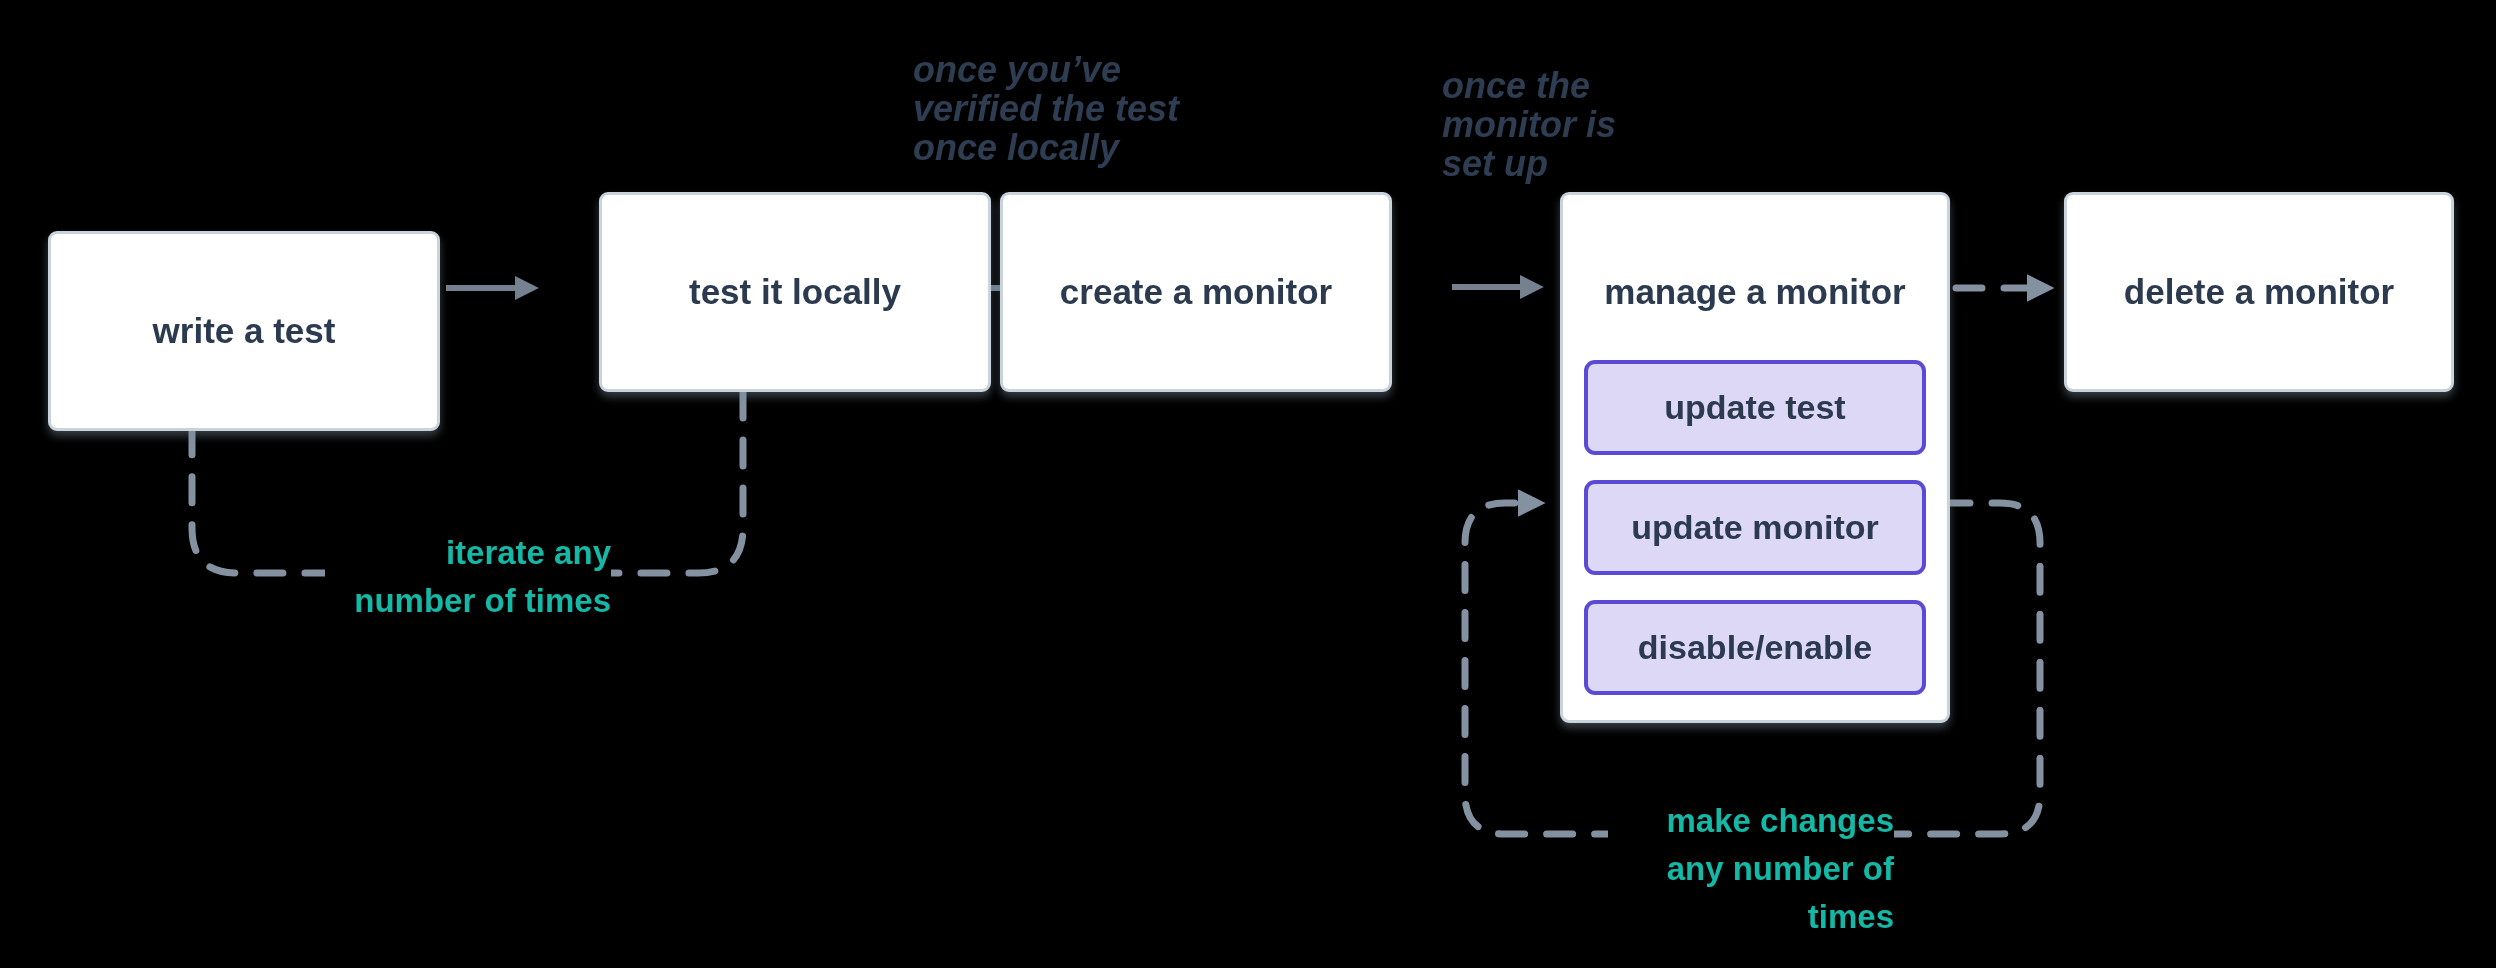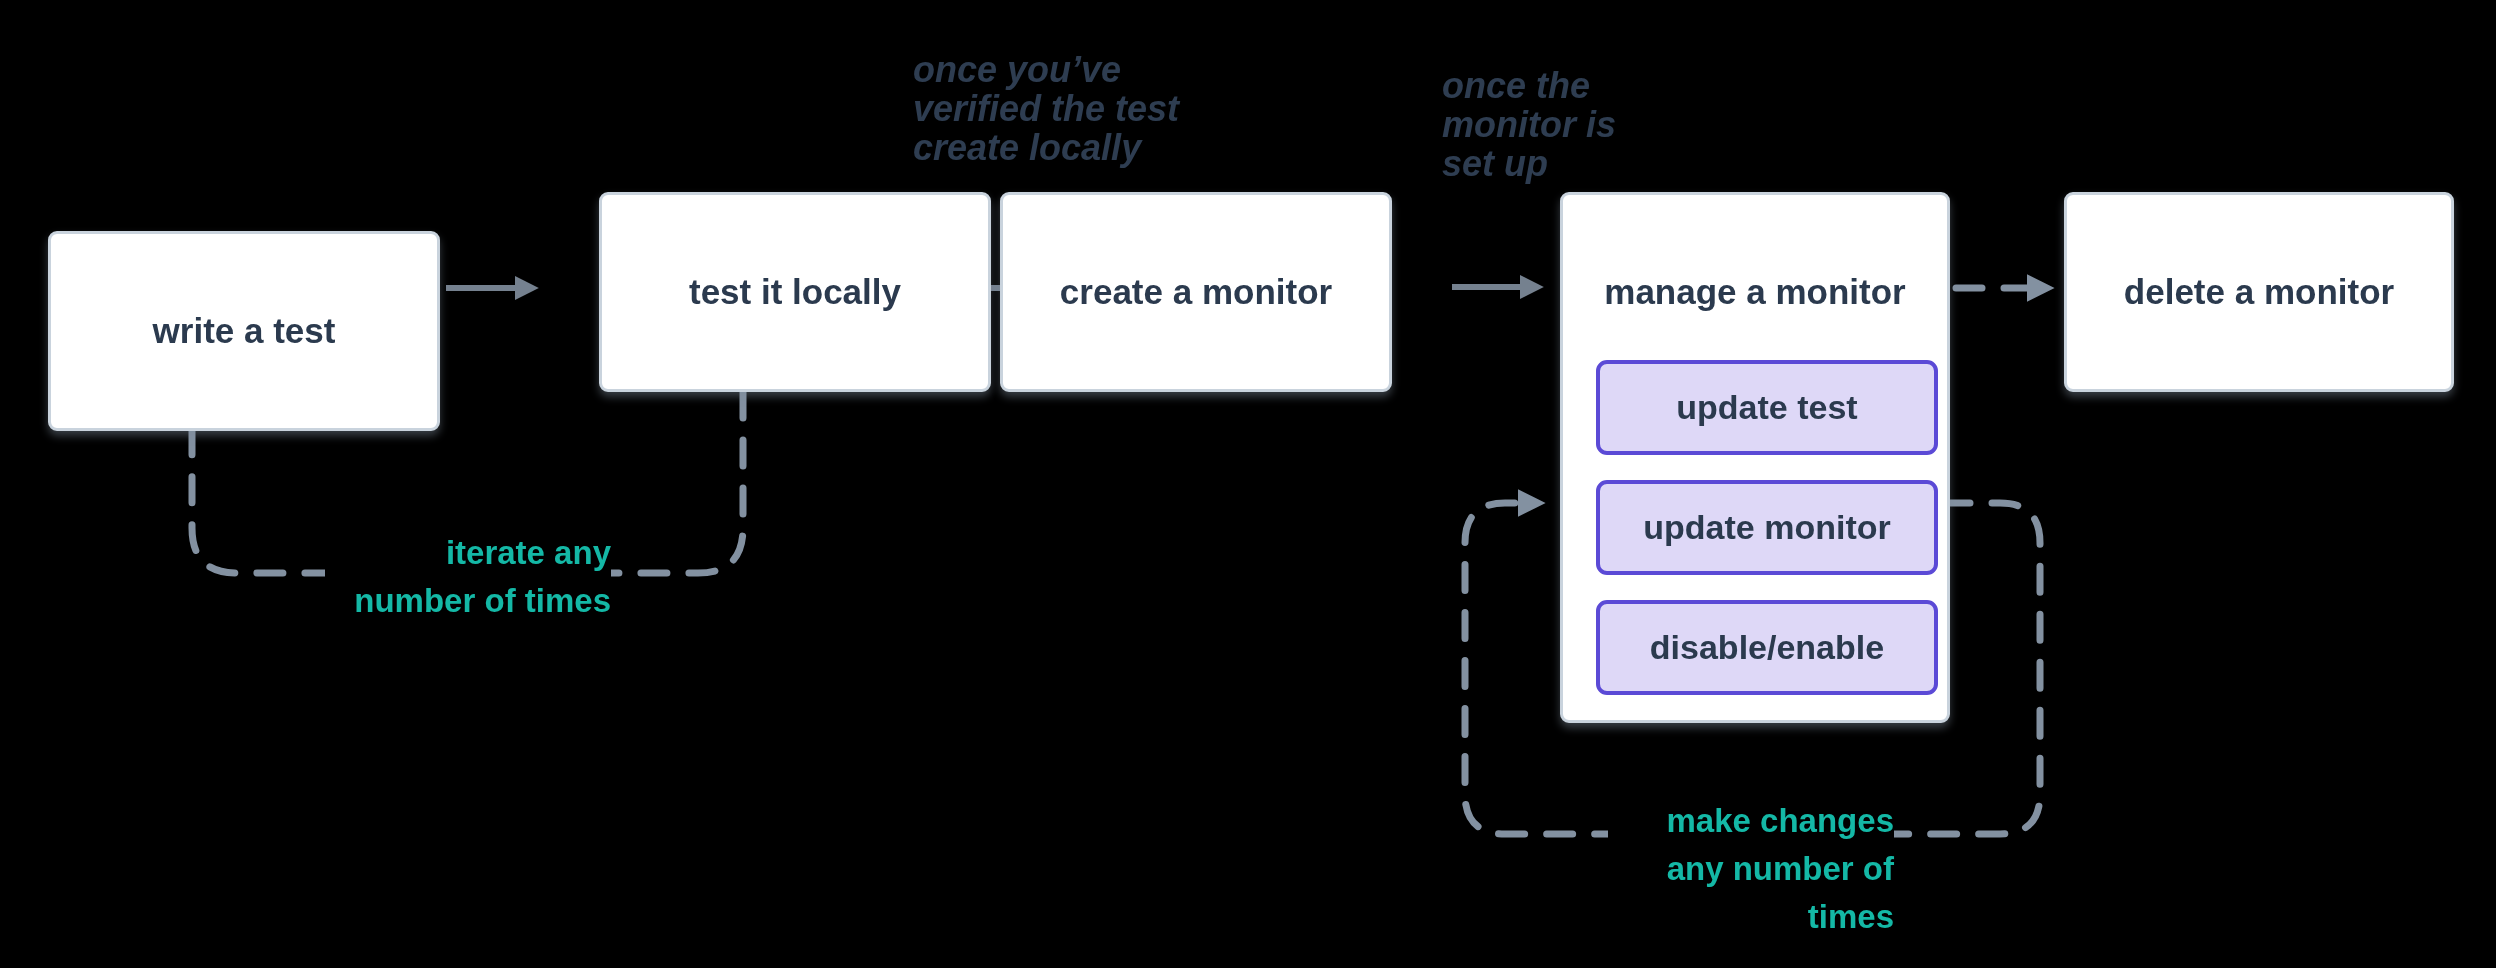--- a/index.html
+++ b/index.html
@@ -11,21 +11,21 @@
   .solid{stroke:#75818f;stroke-width:6;fill:none;}
   .dashed{stroke:#8391a1;stroke-width:7;fill:none;stroke-dasharray:26 22;stroke-linecap:round;}
 
   .box{position:absolute;z-index:2;background:#fff;border:3px solid #c9d3dd;border-radius:9px;
        box-shadow:0 5px 8px rgba(125,138,152,.45);
        display:flex;align-items:center;justify-content:center;
        font-size:35px;font-weight:600;color:#2b3a4e;}
   .box.tall{display:block;}
   .box-title{position:absolute;left:0;top:0;width:100%;height:194px;
        display:flex;align-items:center;justify-content:center;}
-  .mini{position:absolute;left:33px;width:calc(100% - 42px);height:95px;box-sizing:border-box;
+  .mini{position:absolute;left:21px;width:calc(100% - 42px);height:95px;box-sizing:border-box;
        background:#ded8f7;border:4px solid #5b4ad6;border-radius:11px;
        display:flex;align-items:center;justify-content:center;
        font-size:34px;font-weight:600;color:#2b3a4e;}
 
   .note{position:absolute;z-index:2;font-style:italic;font-weight:700;
         font-size:36px;line-height:39px;color:#2e3d51;white-space:nowrap;}
   .loop-label{position:absolute;z-index:3;background:#000;text-align:right;
         font-weight:700;font-size:33px;line-height:48px;color:#14b8a6;white-space:nowrap;}
 </style>
 </head>
@@ -88,21 +88,21 @@
     </div>
   </div>
 
   <div class="box" style="left:2064px;top:192px;width:384px;height:194px;text-align:right;">
     <span>delete a monitor</span>
   </div>
 
   <div class="note" style="left:913px;top:50px;">
     <div>once you’ve</div>
     <div>verified the test</div>
-    <div>create locally</div>
+    <div>once locally</div>
   </div>
 
   <div class="note" style="left:1442px;top:66px;">
     <div>once the</div>
     <div>monitor is</div>
     <div>set up</div>
   </div>
 
   <div class="loop-label" style="left:325px;top:529px;width:286px;">
     <div>iterate any</div>

